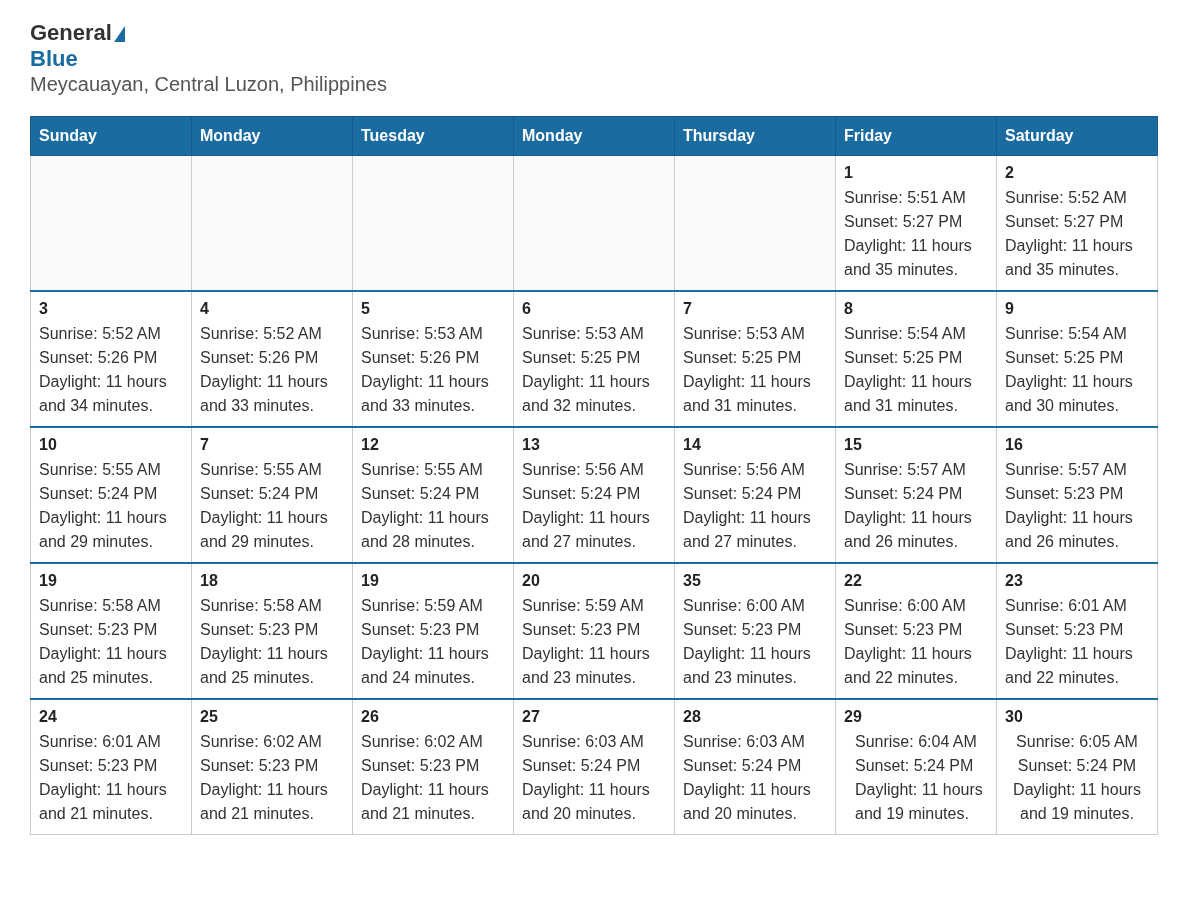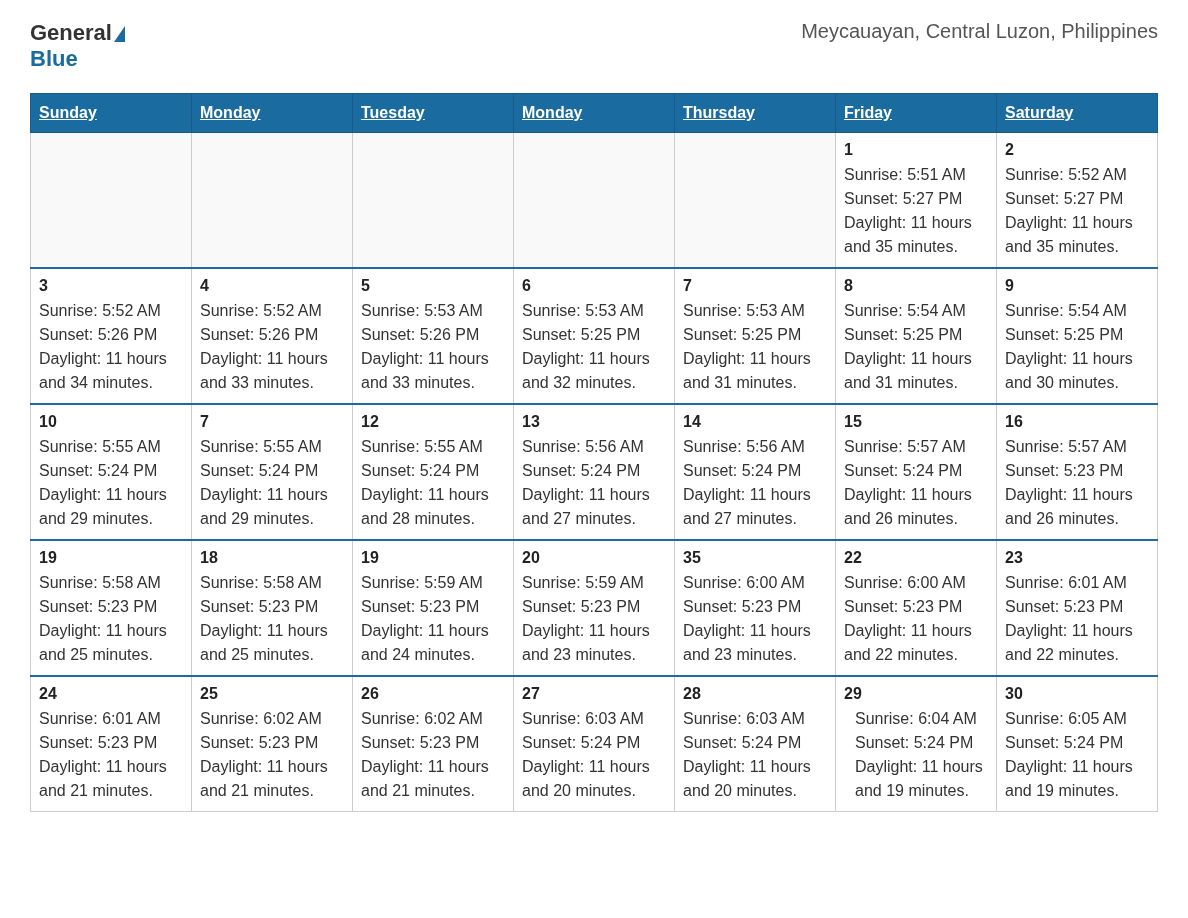--- a/index.html
+++ b/index.html
@@ -7,20 +7,21 @@
       font-family: Arial, sans-serif;
       background: #fff;
       padding: 20px 30px;
       color: #333;
     }
     .header {
       display: flex;
       justify-content: space-between;
       align-items: flex-start;
       margin-bottom: 20px;
+      flex-direction: column;
     }
     .logo {
       display: flex;
       align-items: center;
     }
     .title-block {
       text-align: right;
     }
     .month-title {
       font-size: 48px;
@@ -38,21 +39,20 @@
       border: 1px solid #999;
     }
     .calendar th {
       background-color: #1a6ba0;
       color: #fff;
       font-size: 16px;
       font-weight: bold;
       padding: 10px 8px;
       text-align: left;
       border: 1px solid #1a5a8a;
-      text-decoration: underline;
     }
     .calendar td {
       vertical-align: top;
       padding: 8px;
       border: 1px solid #ccc;
       width: calc(100% / 7);
       min-height: 110px;
       font-size: 13px;
       color: #444;
     }
@@ -289,19 +289,19 @@
 Daylight: 11 hours and 20 minutes.</div>
         </td>
         <td>
           <span class="day-number">29</span>
           <div class="day-info" style="white-space: pre-line; margin-left: 11px;">Sunrise: 6:04 AM
 Sunset: 5:24 PM
 Daylight: 11 hours and 19 minutes.</div>
         </td>
         <td>
           <span class="day-number">30</span>
-          <div class="day-info" style="white-space: pre-line;">Sunrise: 6:05 AM
+          <div class="day-info" style="white-space: pre-line; text-align: center;">Sunrise: 6:05 AM
 Sunset: 5:24 PM
 Daylight: 11 hours and 19 minutes.</div>
         </td>
       </tr>
     </tbody>
 </table>
 
 </body></html>

